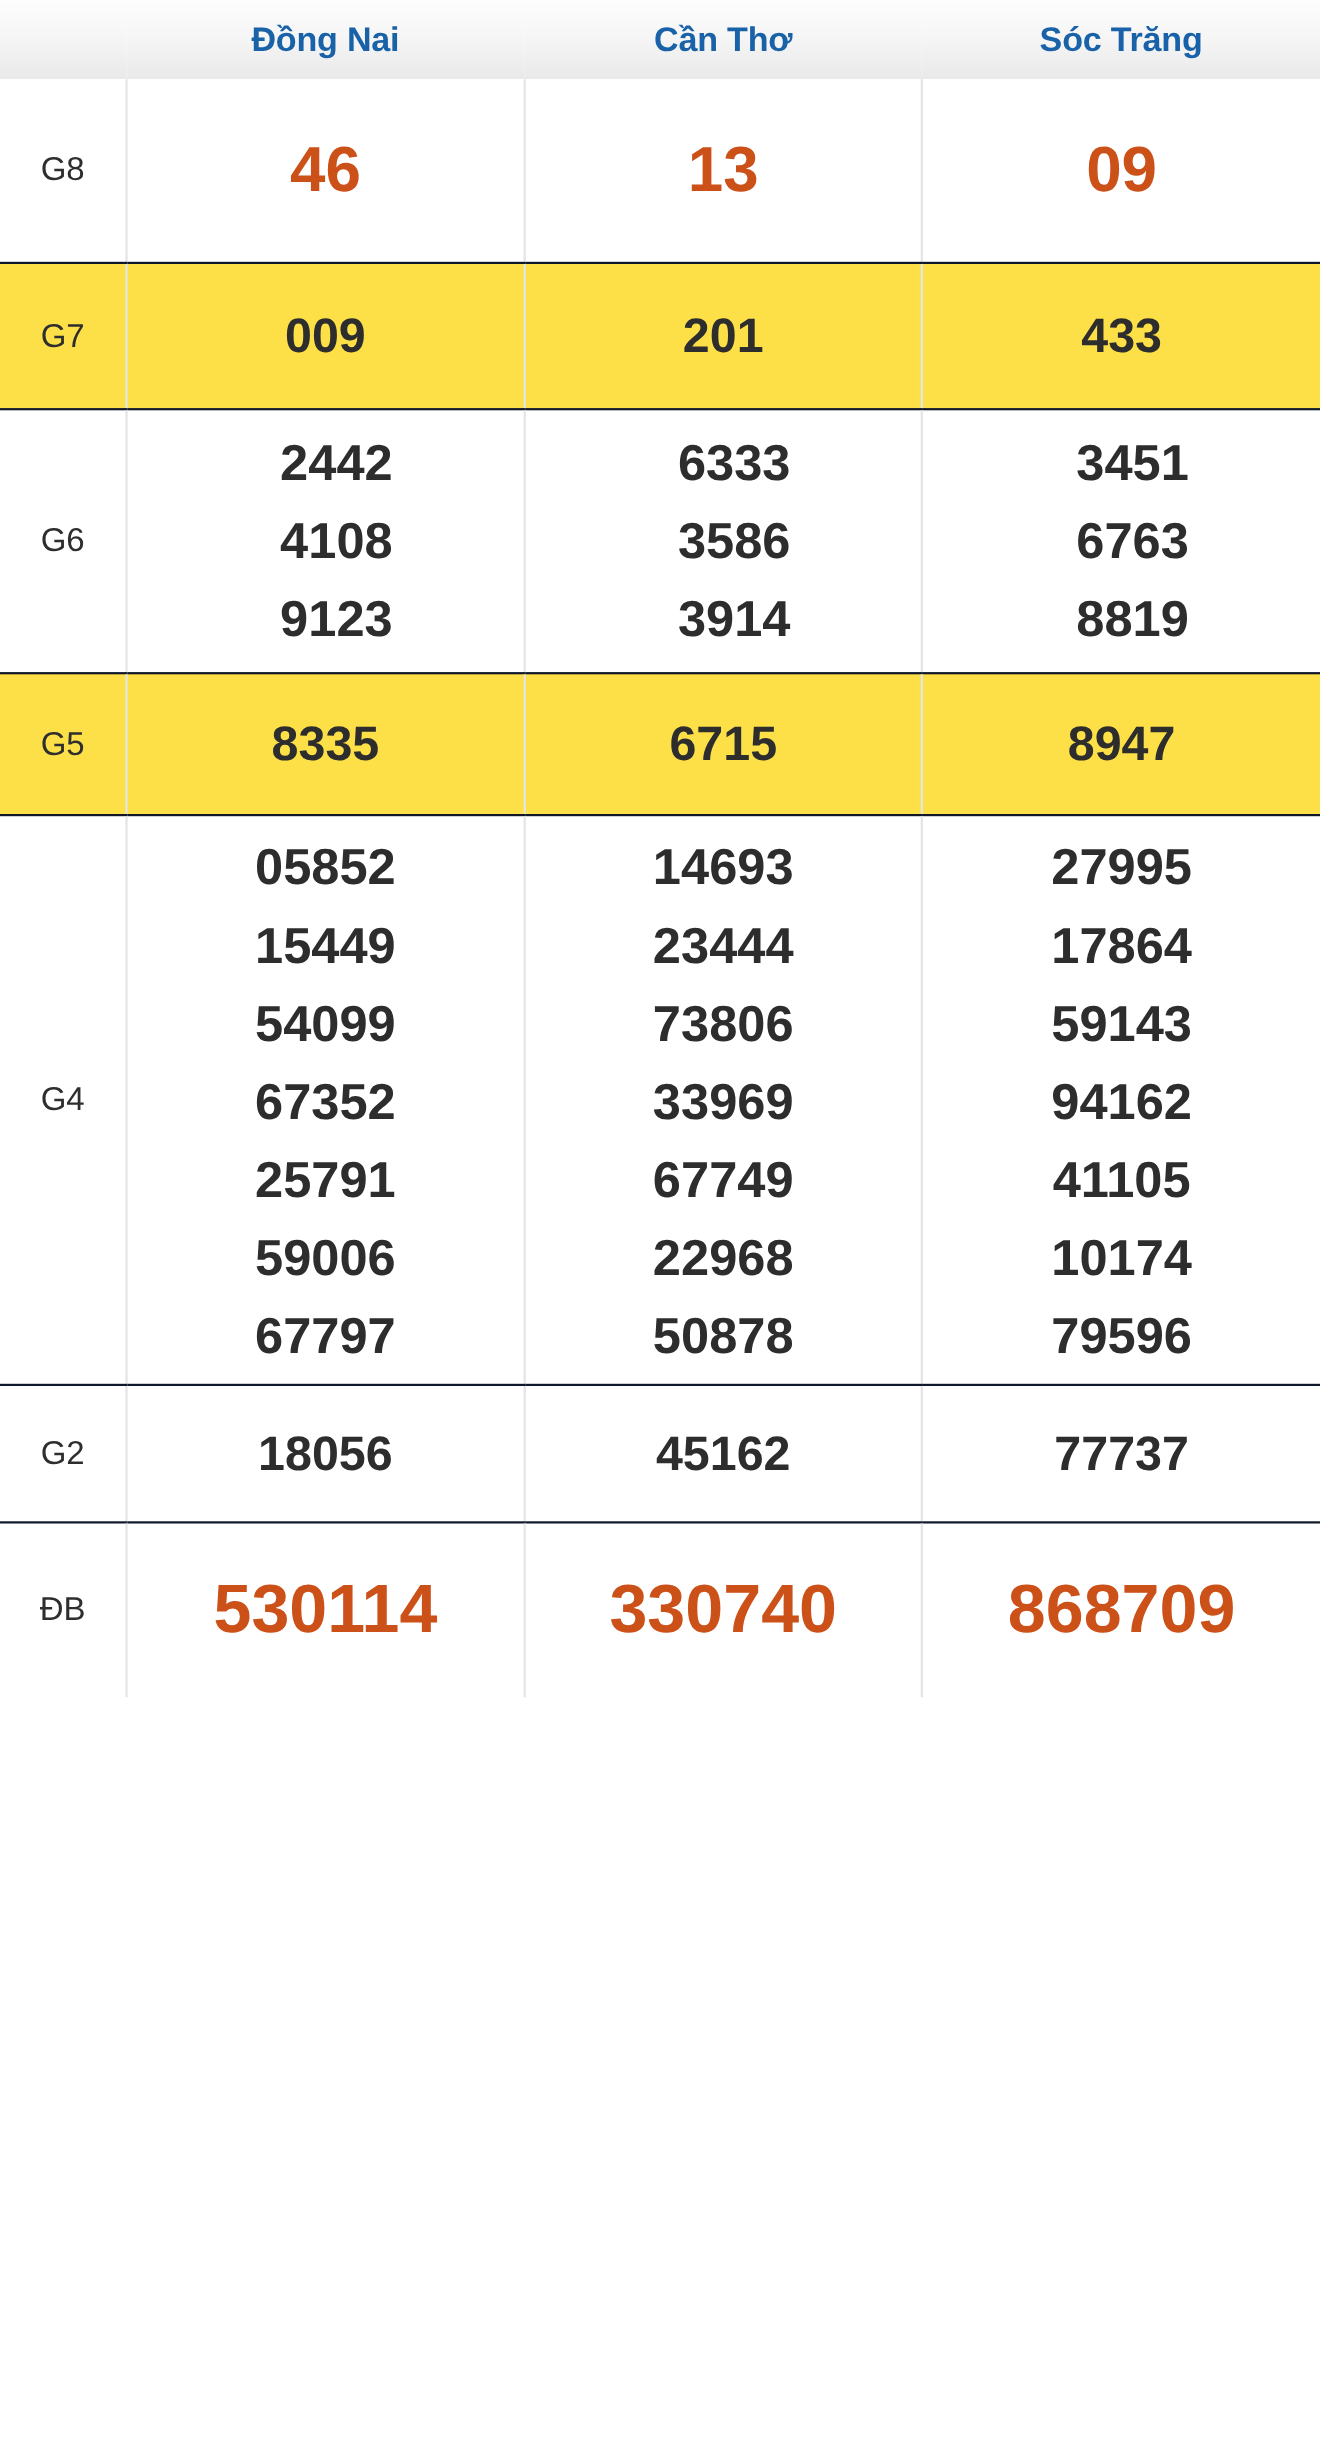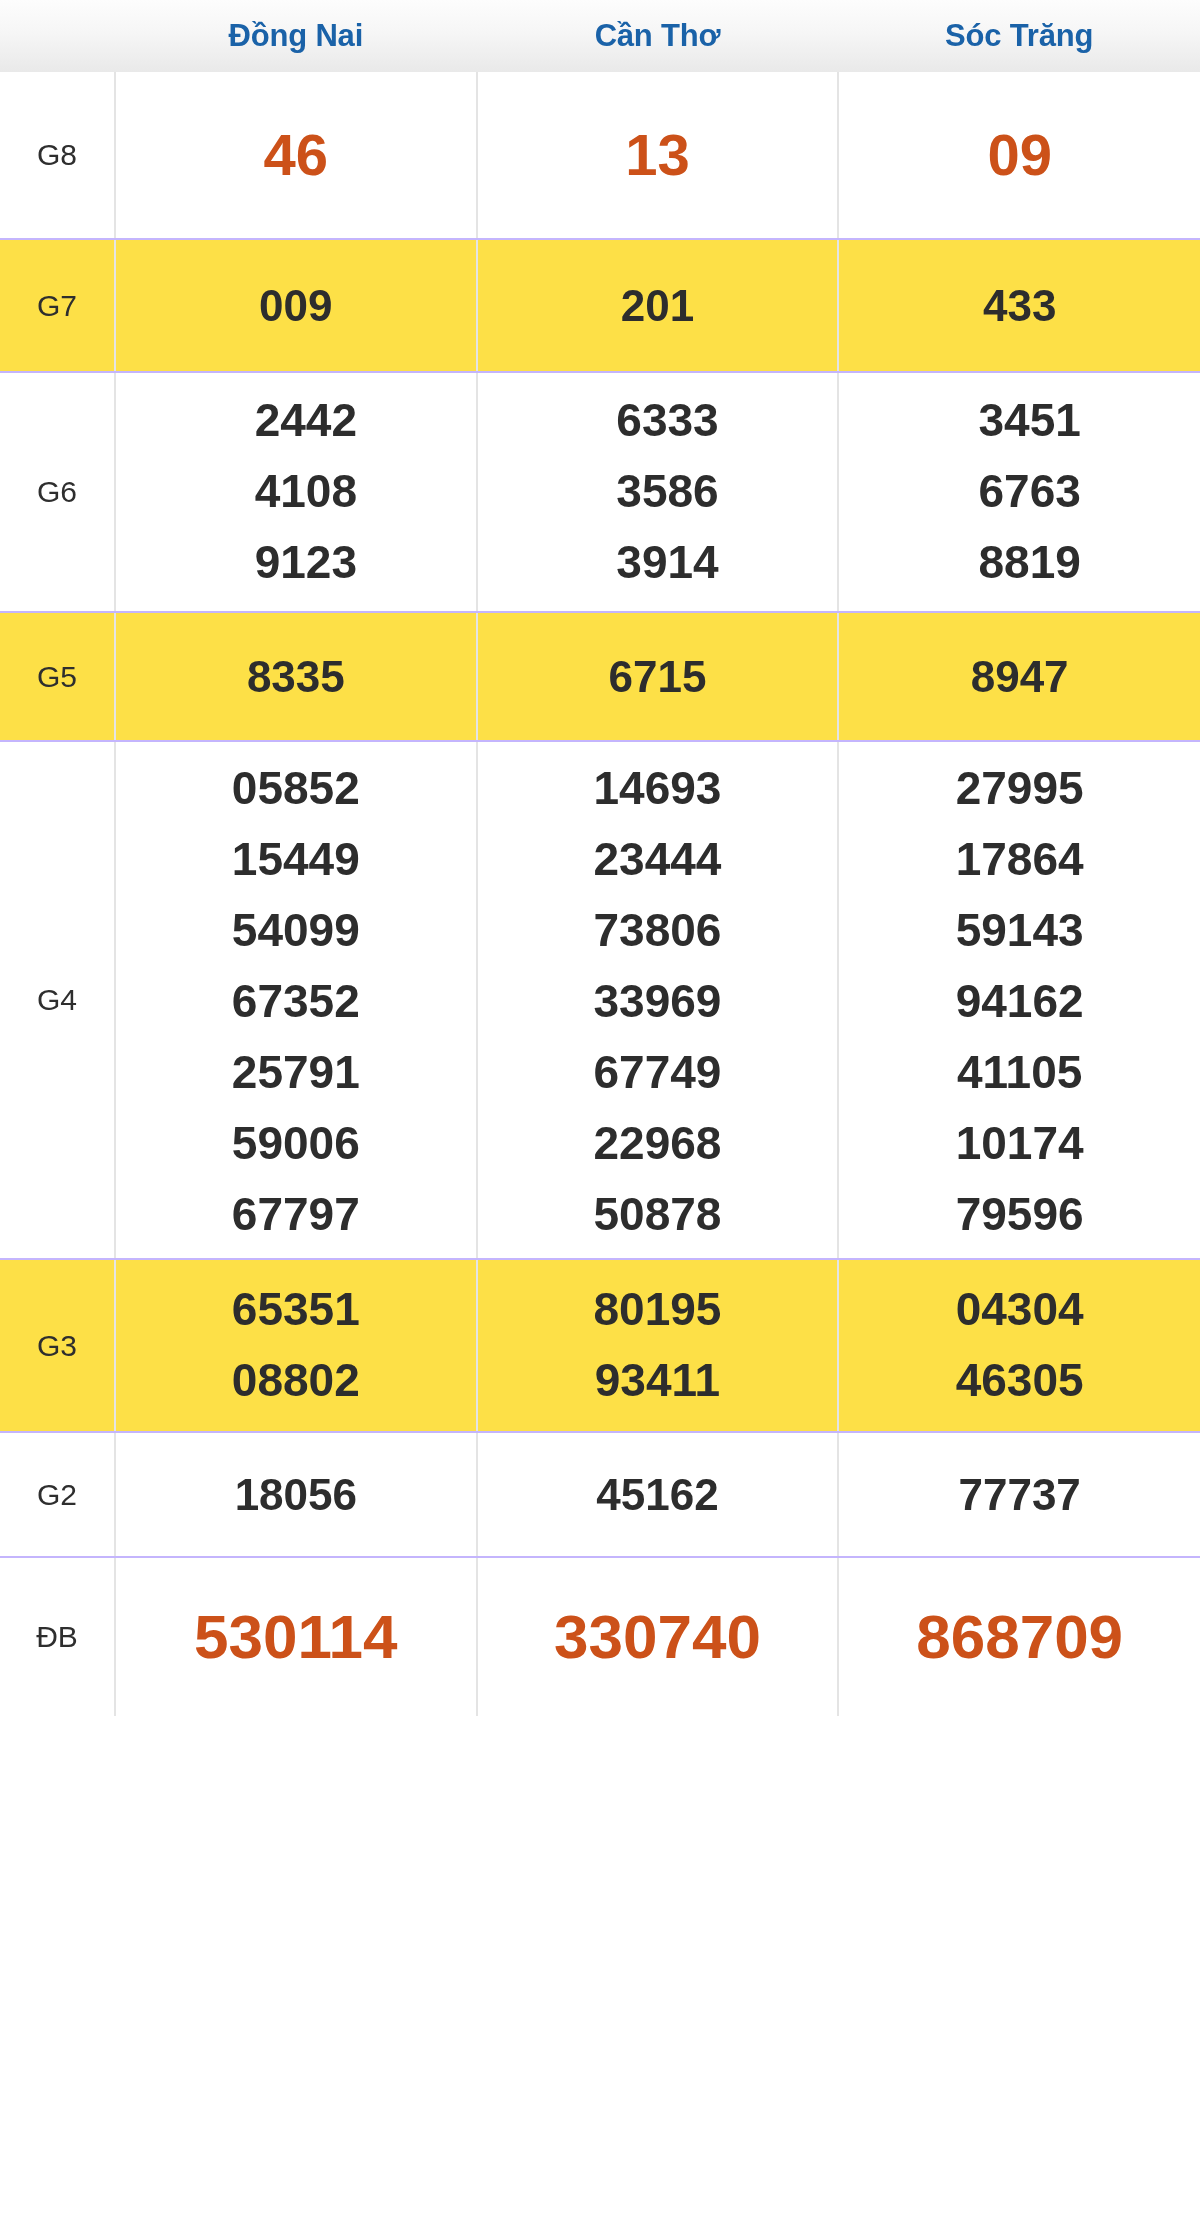--- a/index.html
+++ b/index.html
@@ -42,21 +42,21 @@
     letter-spacing: -0.2px;
     line-height: 72px;
     white-space: nowrap;
   }
 
   
   .lottery-table td {
     padding: 0;
     margin: 0;
     border-left: 2px solid #e4e4e4;
-    border-bottom: 2px solid #c4b5fd;
+    border-bottom: 2px solid #0f172a;
     vertical-align: middle;
     text-align: center;
   }
   .lottery-table td.cell-label {
     border-left: none;
   }
   tr.row-white td { background: #ffffff; }
   tr.row-gray  td { background: #fde047; }
 
   .cell-label {
@@ -233,41 +233,20 @@
             <span class="num">27995</span>
             <span class="num">17864</span>
             <span class="num">59143</span>
             <span class="num">94162</span>
             <span class="num">41105</span>
             <span class="num">10174</span>
             <span class="num">79596</span>
           </span>
         </td>
       </tr>
-      <tr class="row-gray g3">
-        <td class="cell-label">G3</td>
-        <td>
-          <span class="num-stack">
-            <span class="num">65351</span>
-            <span class="num">08802</span>
-          </span>
-        </td>
-        <td>
-          <span class="num-stack">
-            <span class="num">80195</span>
-            <span class="num">93411</span>
-          </span>
-        </td>
-        <td>
-          <span class="num-stack">
-            <span class="num">04304</span>
-            <span class="num">46305</span>
-          </span>
-        </td>
-      </tr>
       <tr class="row-white g2">
         <td class="cell-label">G2</td>
         <td>
           <span class="num-stack">
             <span class="num">18056</span>
           </span>
         </td>
         <td>
           <span class="num-stack">
             <span class="num">45162</span>

